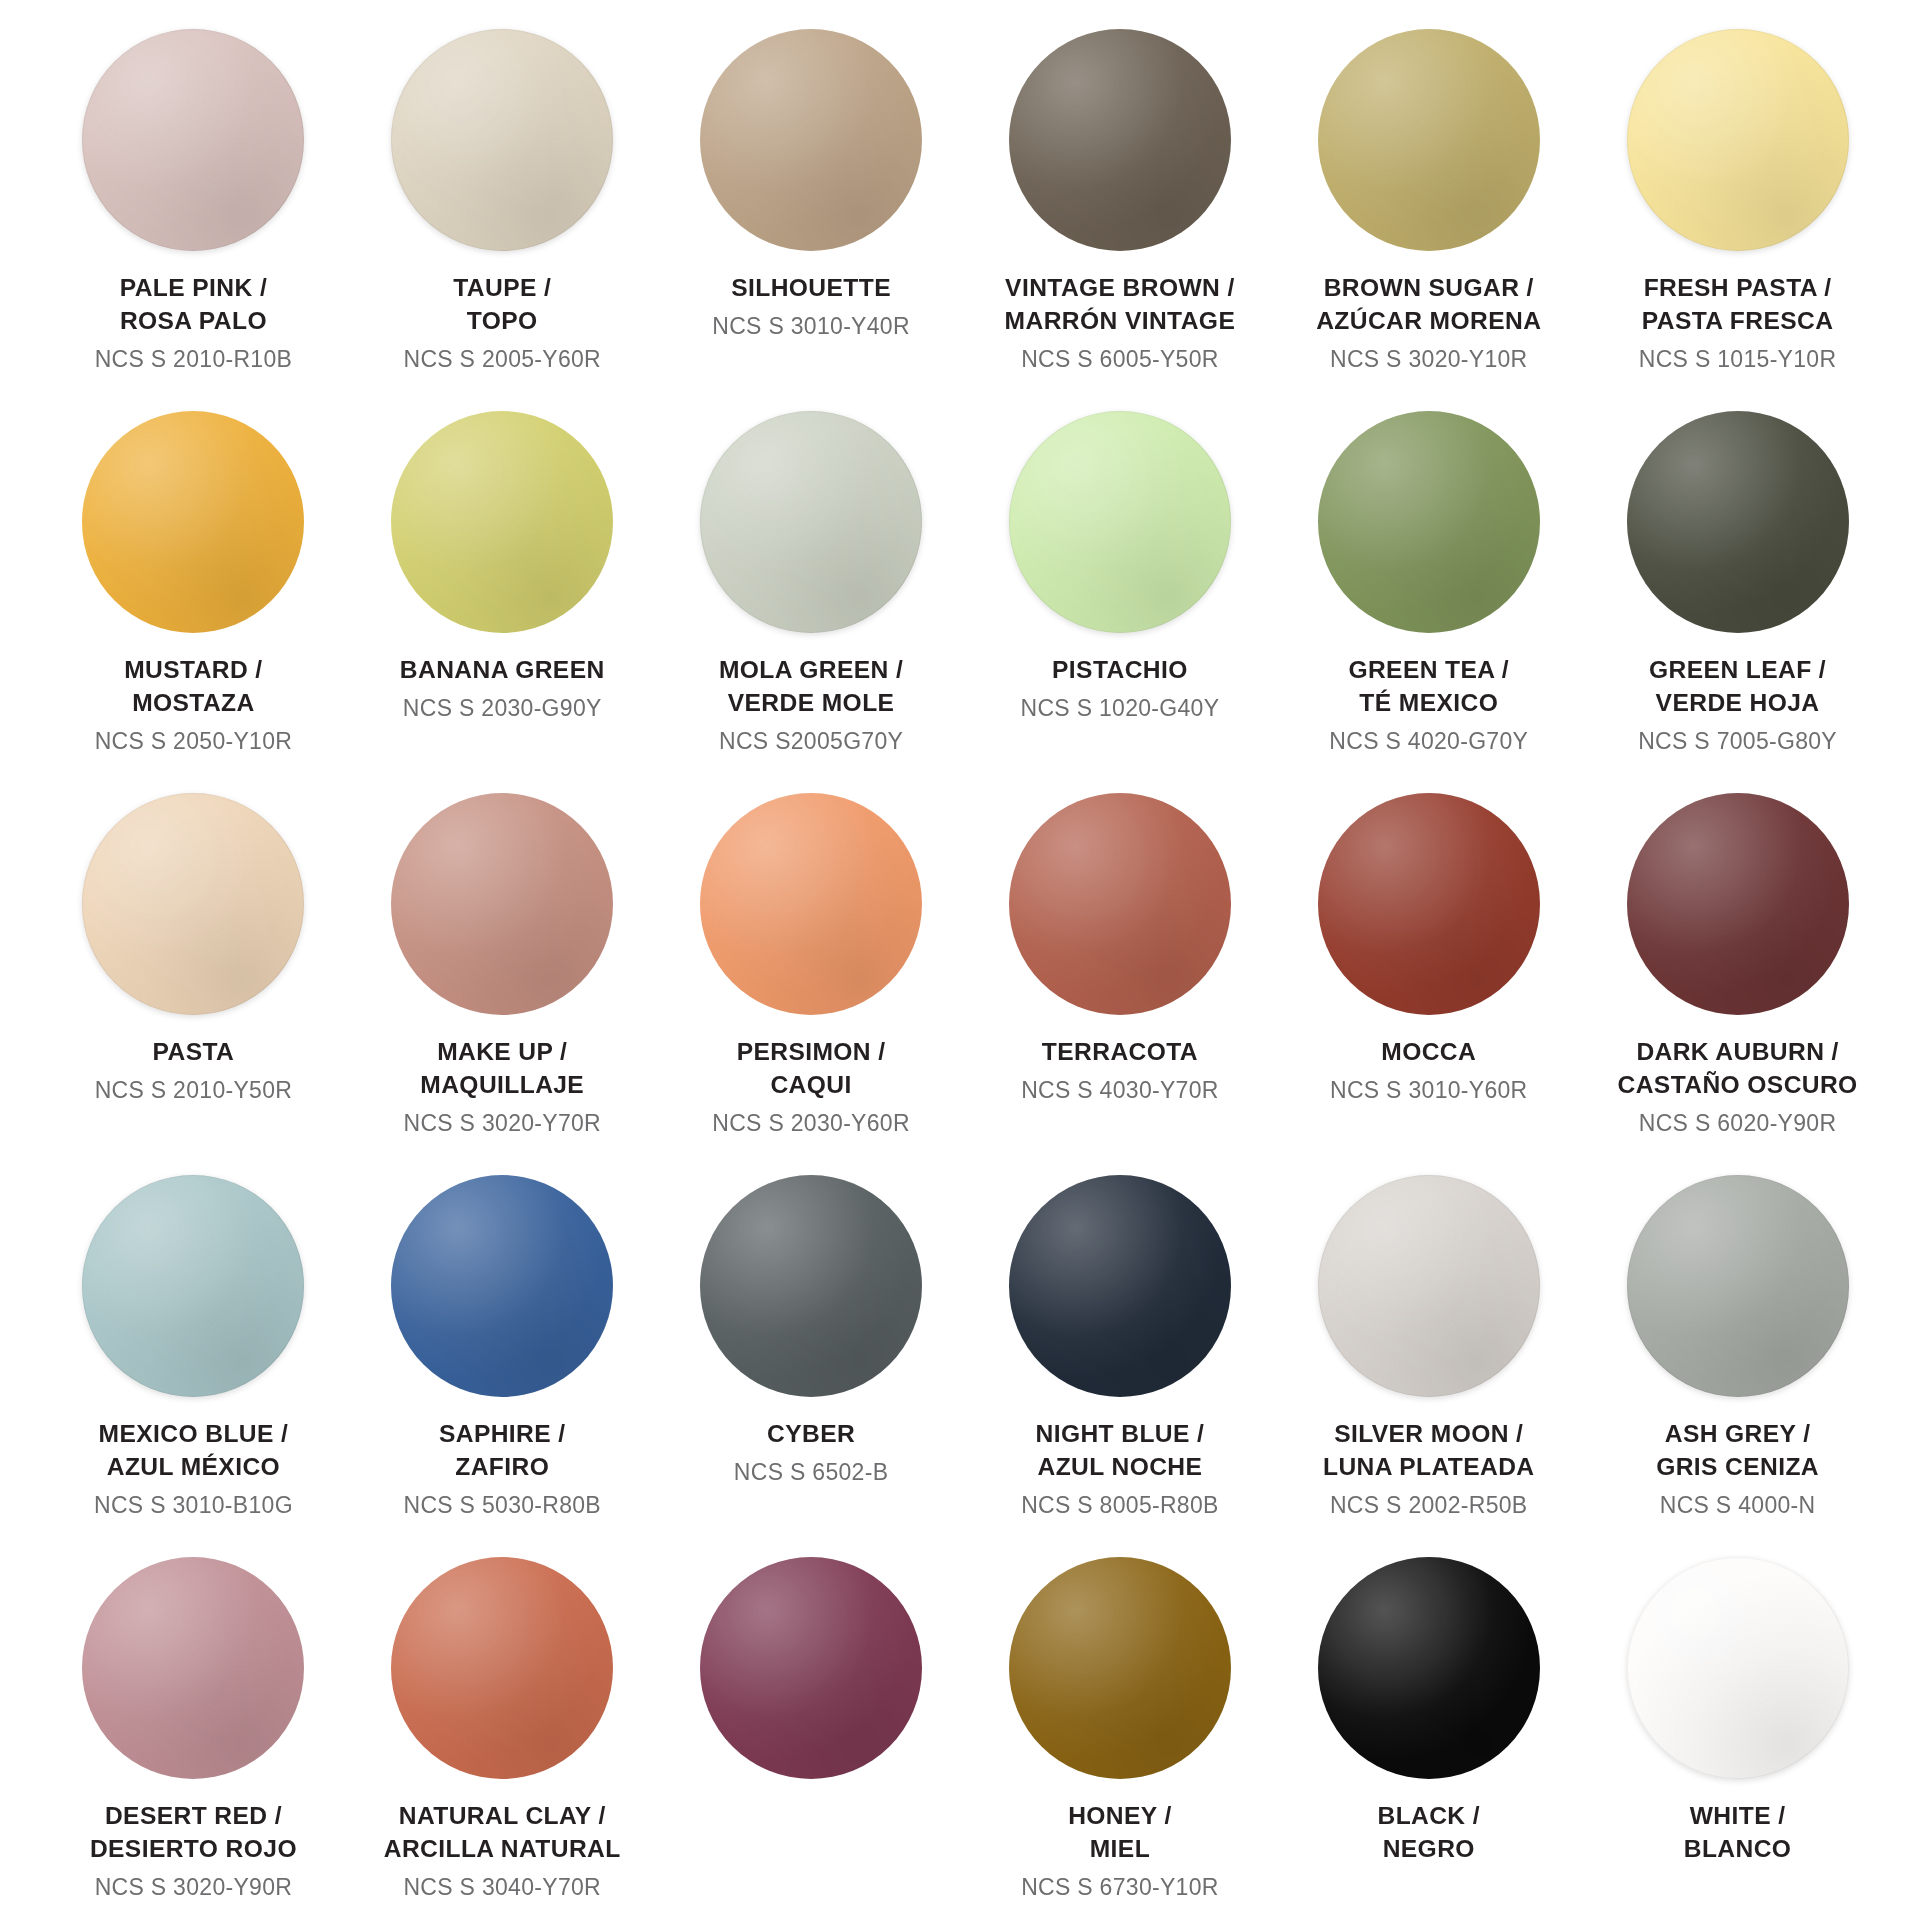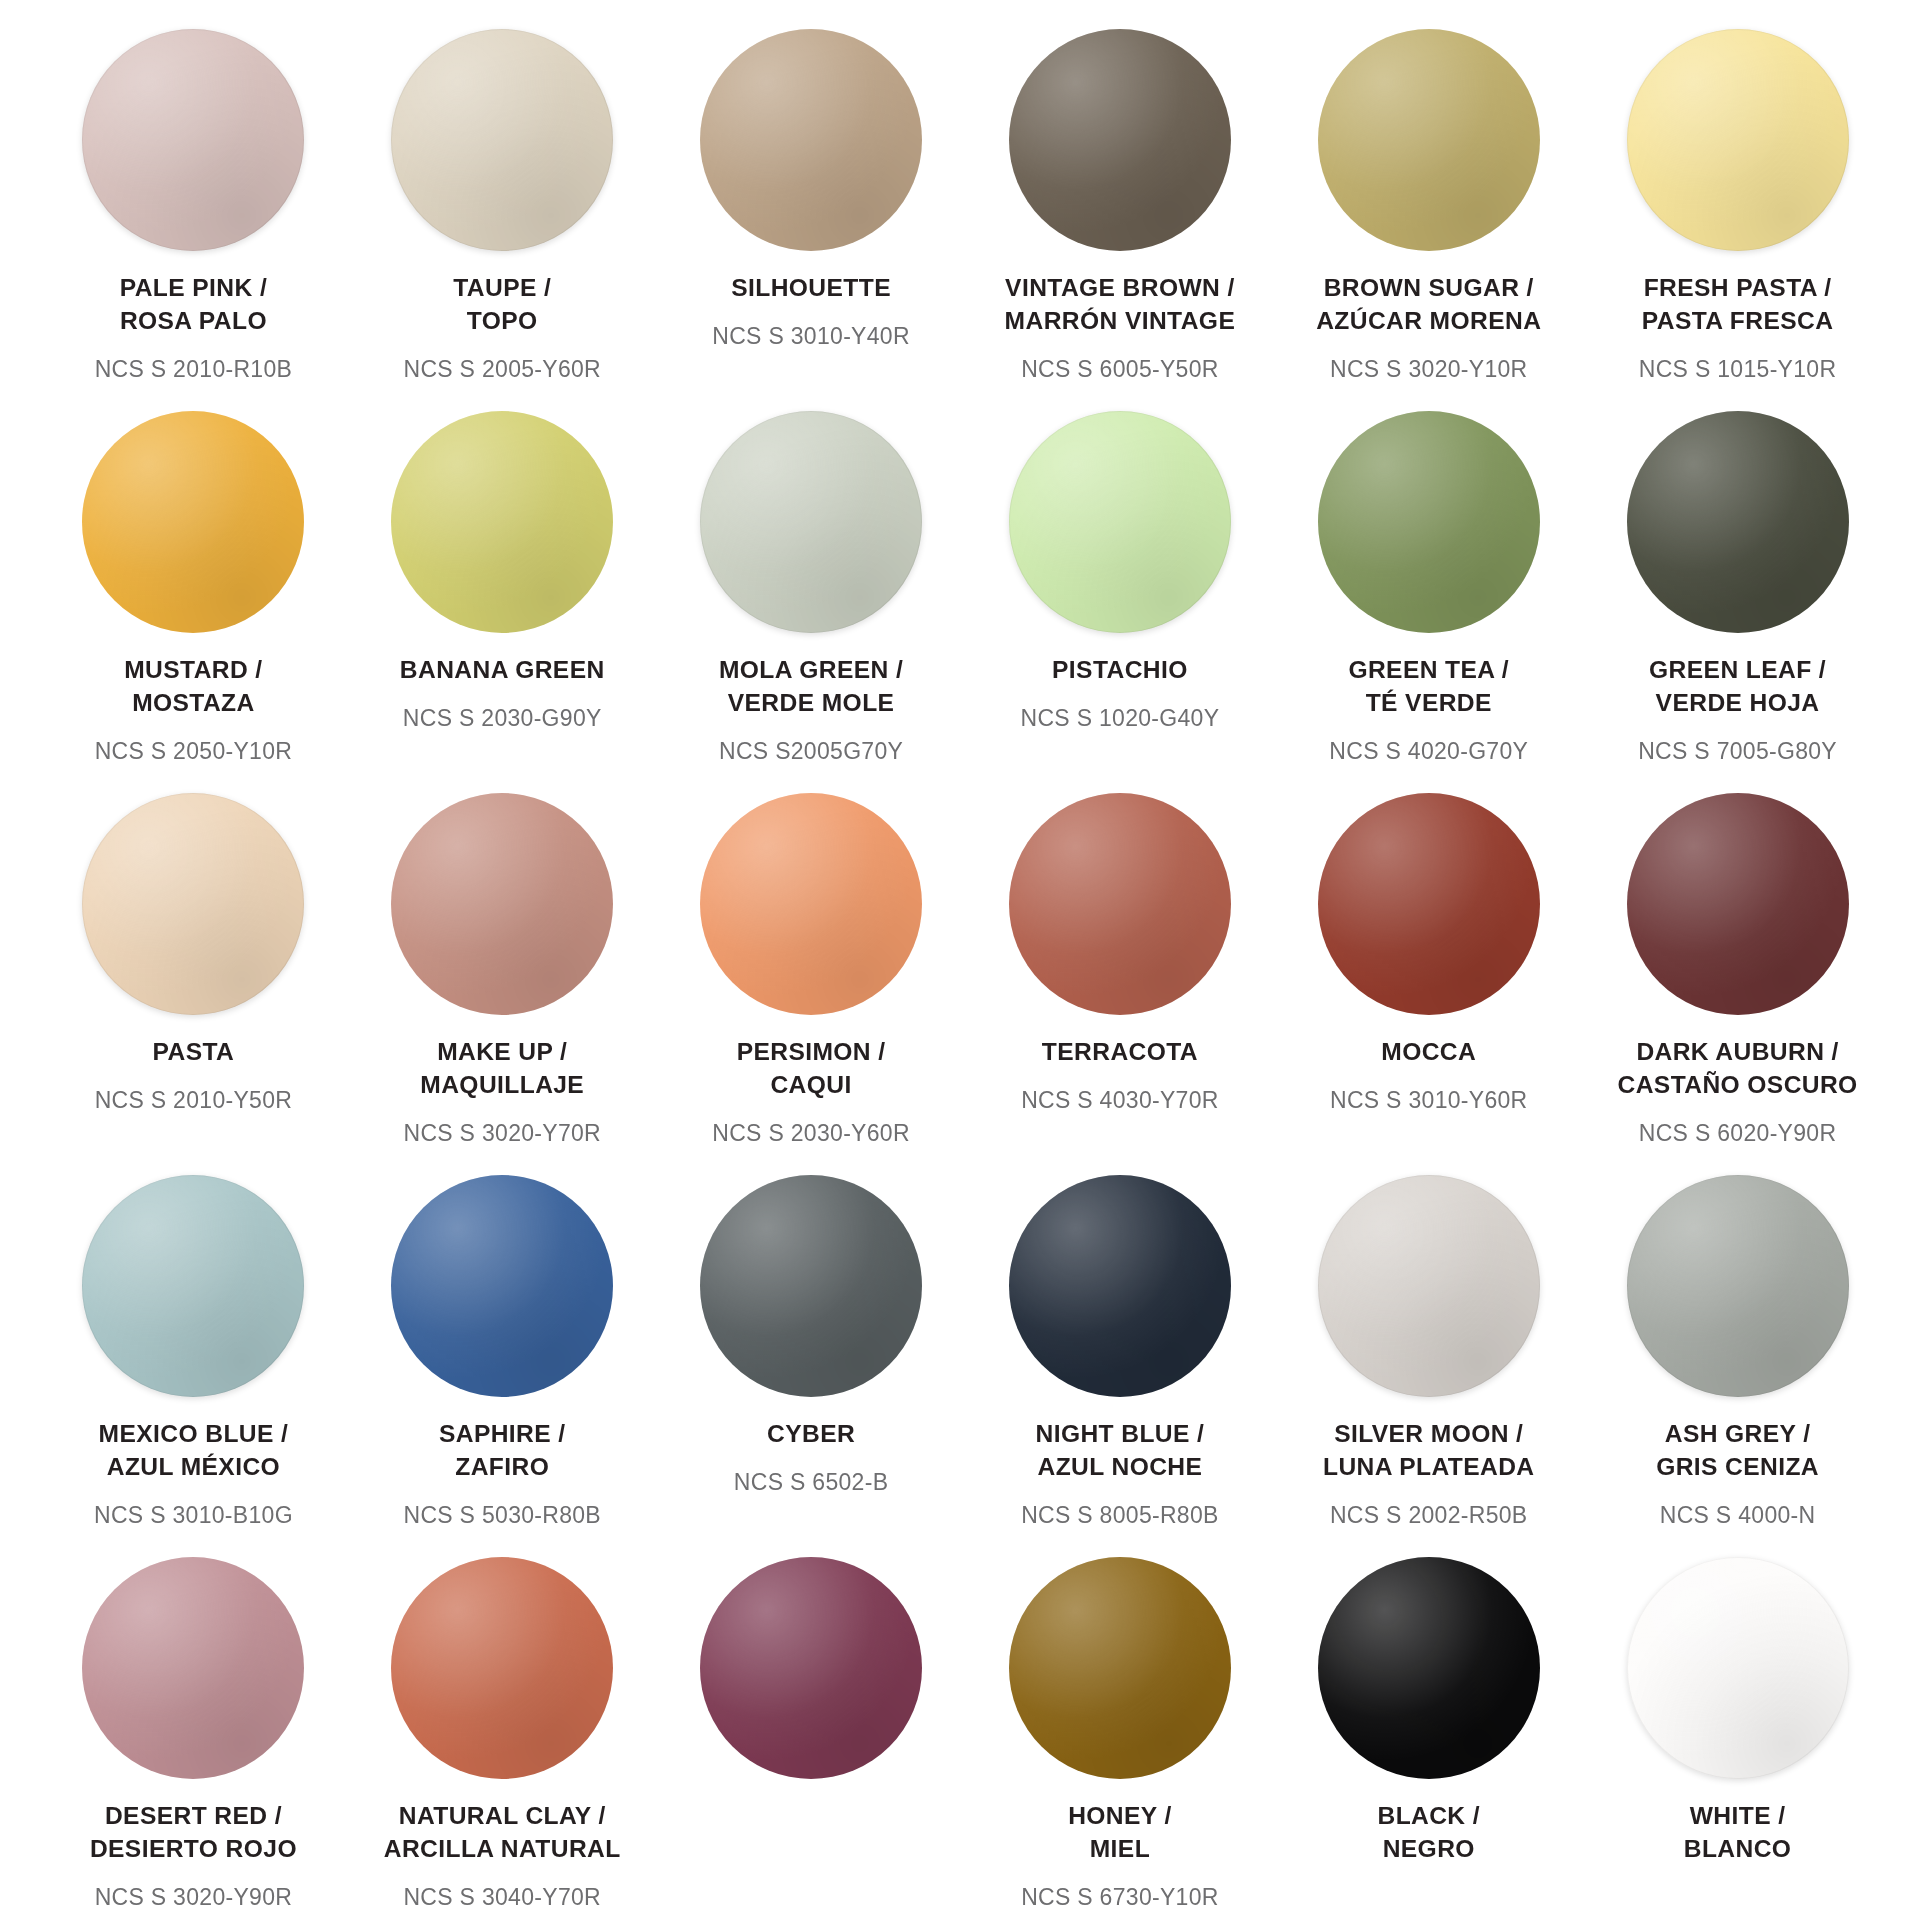--- a/index.html
+++ b/index.html
@@ -93,21 +93,21 @@
     letter-spacing: 0.4px;
     color: #241f20;
     white-space: pre;
   }
 
   .code-line {
     font-size: 23px;
     font-weight: normal;
     letter-spacing: 0.3px;
     color: #6e6e70;
-    margin-top: 16px;
+    margin-top: 6px;
     white-space: pre;
   }
 
   .code-line:empty { display: none; }
   .name-line:empty { display: none; }
 </style>
 </head>
 <body>
 
 <div id="palette-sheet">
@@ -208,21 +208,21 @@
           <div class="name-line">PISTACHIO</div>
           <div class="code-line">NCS S 1020-G40Y</div>
         </div>
       </div>
       <div class="swatch-cell">
         <div class="dot-wrap">
           <div class="dot" style="background: rgb(128, 149, 91);"></div>
         </div>
         <div class="labels">
           <div class="name-line">GREEN TEA /</div>
-          <div class="name-line">TÉ VERDE</div>
+          <div class="name-line">TÉ MEXICO</div>
           <div class="code-line">NCS S 4020-G70Y</div>
         </div>
       </div>
       <div class="swatch-cell">
         <div class="dot-wrap">
           <div class="dot" style="background: rgb(74, 77, 63);"></div>
         </div>
         <div class="labels">
           <div class="name-line">GREEN LEAF /</div>
           <div class="name-line">VERDE HOJA</div>

